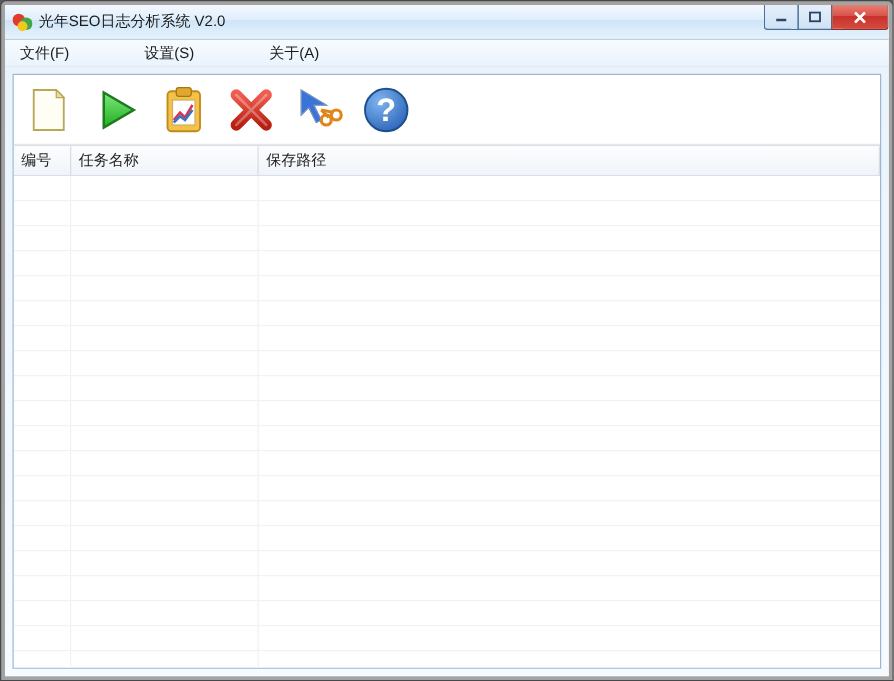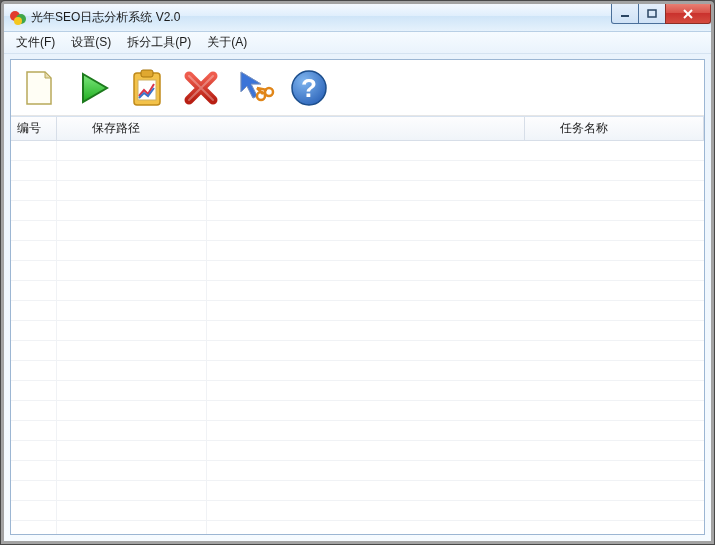--- a/index.html
+++ b/index.html
@@ -63,20 +63,21 @@
   border-color: #8b2e25;
   border-radius: 0 0 3px 0;
 }
 .menubar {
   height: 22px;
   background: linear-gradient(to bottom,#f6fbff,#eaf3fc);
   display: flex;
   align-items: flex-end;
   padding-left: 4px;
   border-bottom: 1px solid #d5e3f1;
+  gap: 44px;
 }
 .menu-item {
   padding: 2px 8px;
   color: #1b1b1b;
   cursor: default;
 }
 .content-frame {
   padding: 5px 6px 6px 6px;
   background: linear-gradient(to bottom,#eaf3fc,#f6fbff);
   height: calc(100% - 50px);
@@ -107,21 +108,20 @@
   border-top: 1px solid #d7e2ef;
   overflow: hidden;
   display: flex;
   flex-direction: column;
 }
 .thead {
   height: 38px;
   background: linear-gradient(to bottom,#fdfdfe,#f0f4f9);
   border-bottom: 1px solid #d7dee8;
   display: flex;
-  gap: 29px;
 }
 .th {
   border-right: 1px solid #d7dee8;
   padding: 3px 6px;
   color: #222;
   font-size: 12px;
 }
 .th.col1 { width: 46px; }
 .th.col2 { width: 150px; }
 .th.col3 { flex: 1; }
@@ -169,21 +169,20 @@
           <line x1="2" y1="1" x2="10" y2="9" stroke="#fff" stroke-width="2"></line>
           <line x1="10" y1="1" x2="2" y2="9" stroke="#fff" stroke-width="2"></line>
         </svg>
       </div>
     </div>
   </div>
 
   <div class="menubar">
     <div class="menu-item">文件(F)</div>
     <div class="menu-item">设置(S)</div>
-    <div class="menu-item">拆分工具(P)</div>
     <div class="menu-item">关于(A)</div>
   </div>
 
   <div class="content-frame">
     <div class="inner-panel">
 
       <div class="toolbar">
         <div class="tool-btn">
           <svg width="40" height="40" viewBox="0 0 40 40">
             <path d="M8 4 h18 l6 6 v26 h-24 z" fill="#fffef5" stroke="#b8a95a" stroke-width="1.5"></path>
@@ -243,22 +242,22 @@
                   <stop offset="1" stop-color="#2a62b8"></stop>
             </radialGradient>
               </defs>
           </svg>
         </div>
       </div>
 
       <div class="table-wrap">
         <div class="thead">
           <div class="th col1">编号</div>
+          <div class="th col2">任务名称</div>
           <div class="th col3">保存路径</div>
-          <div class="th col2">任务名称</div>
         </div>
         <div class="tbody">
           <div class="row">
               <div class="cell1"></div>
               <div class="cell2"></div>
               <div class="cell3"></div>
             </div>
           <div class="row">
               <div class="cell1"></div>
               <div class="cell2"></div>

